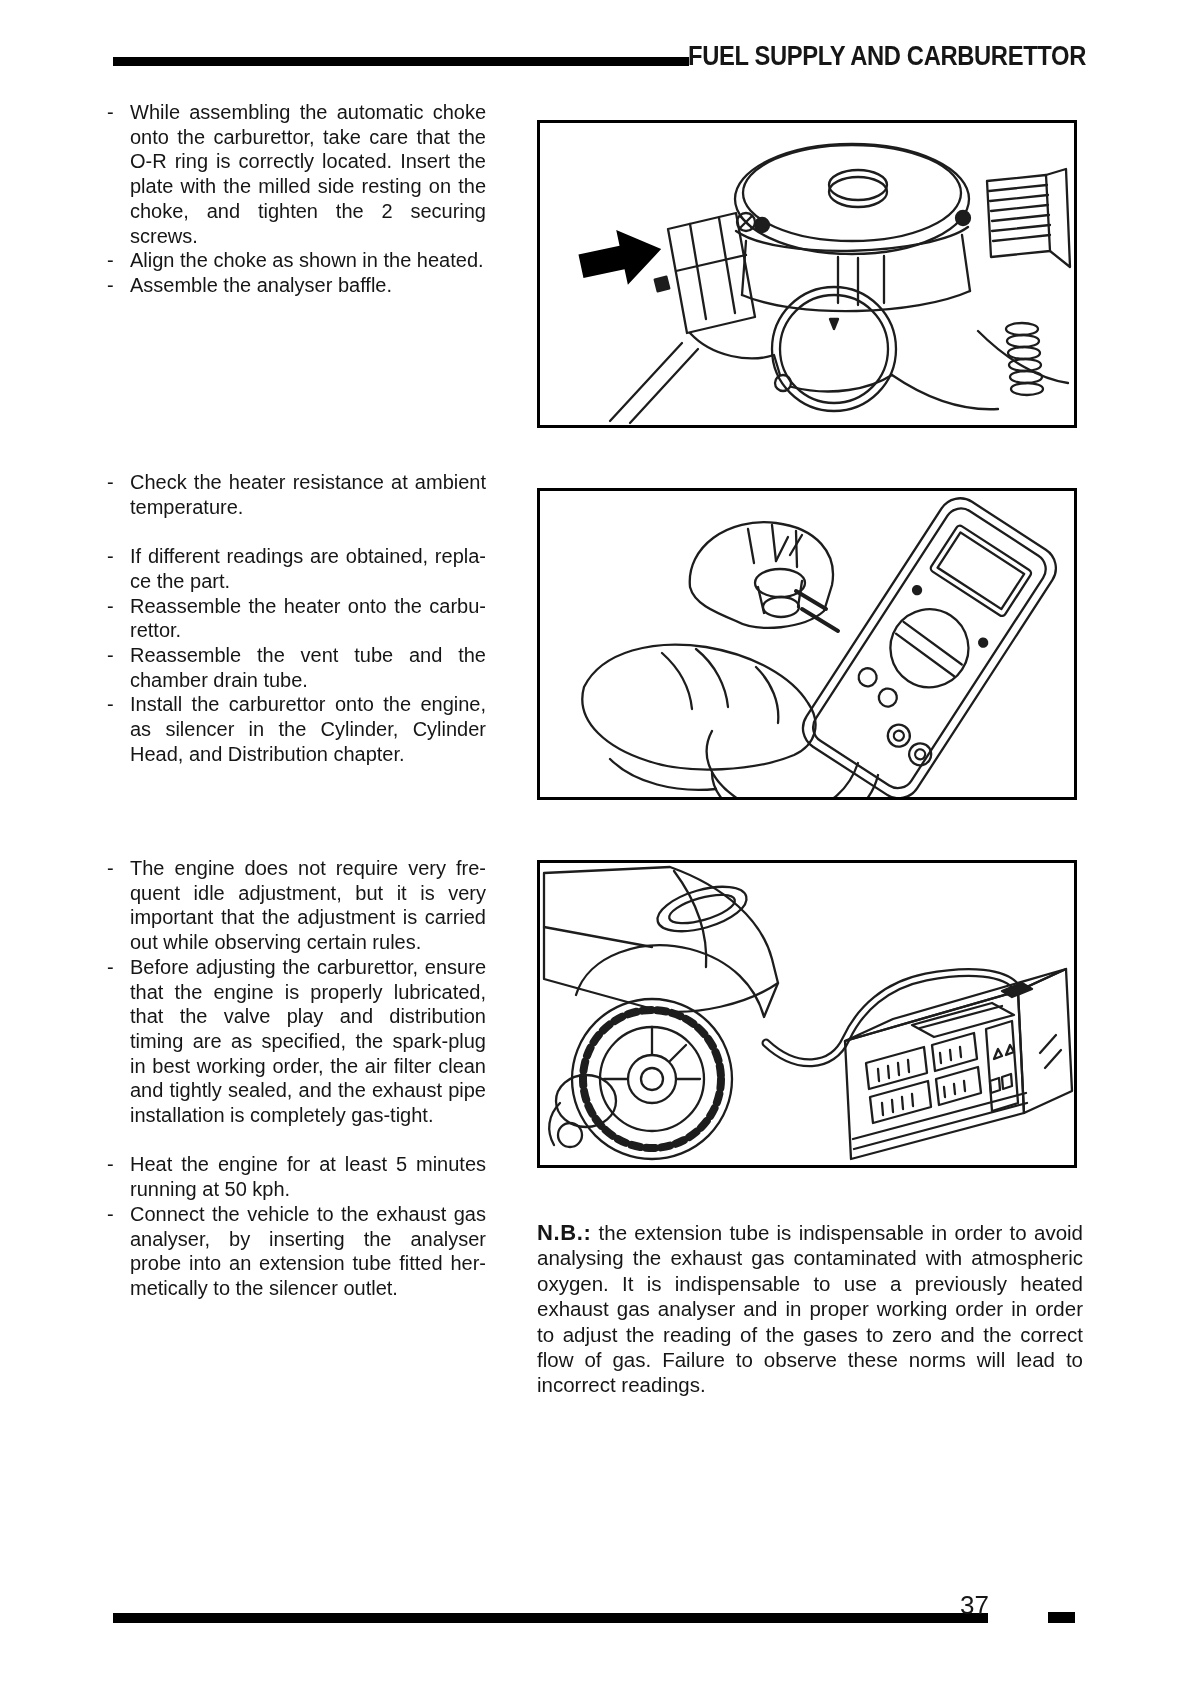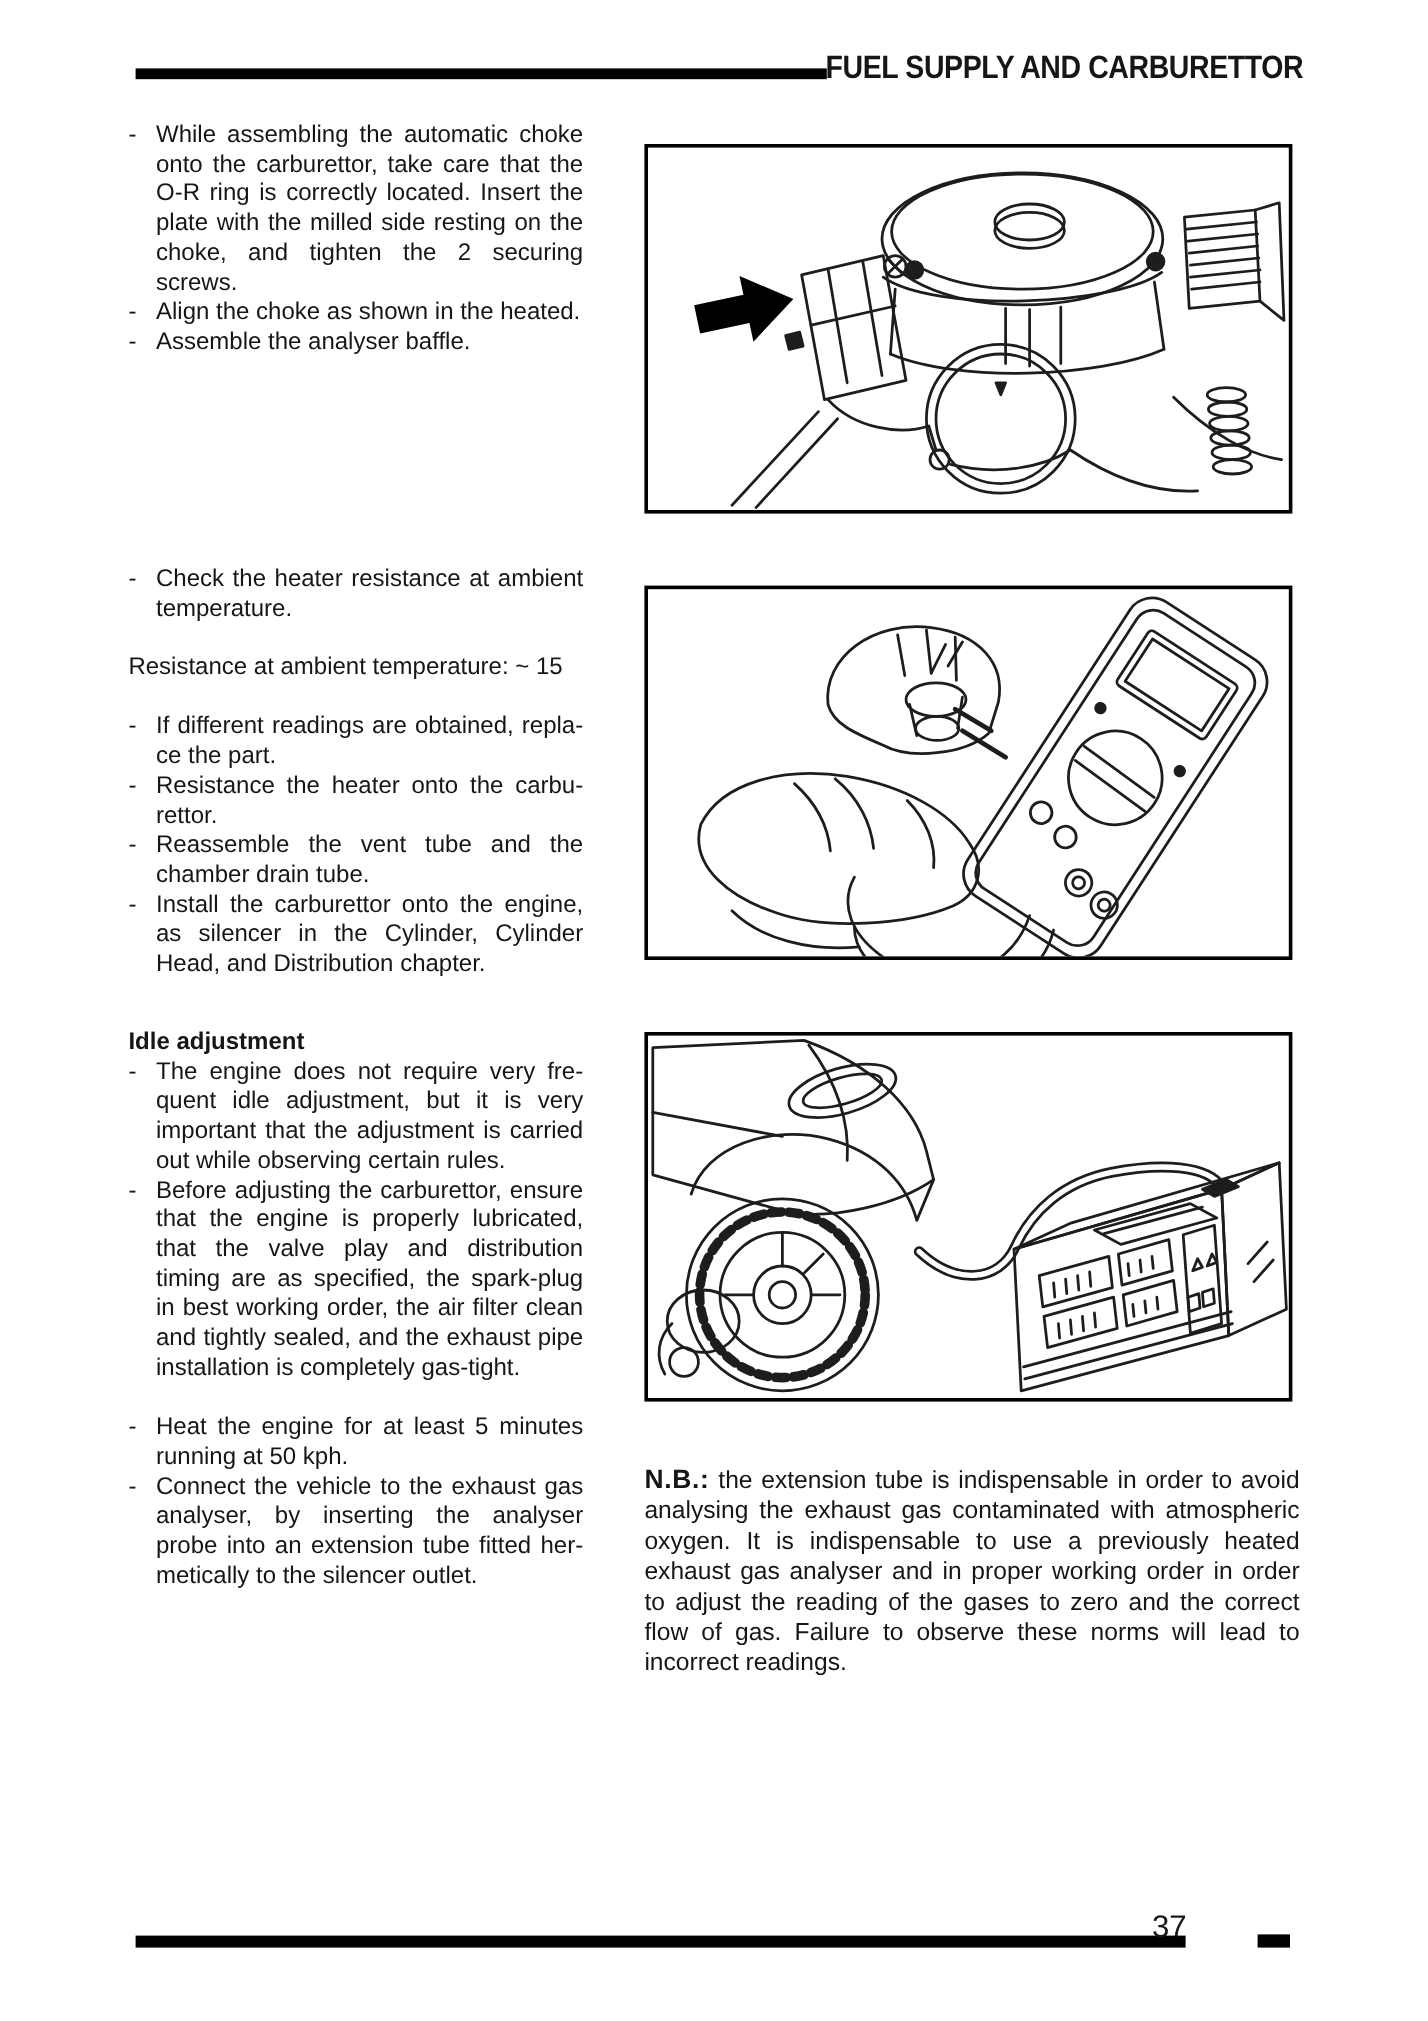--- a/index.html
+++ b/index.html
@@ -59,41 +59,39 @@
     <span class="dash">-</span>
     <span class="btext">Assemble the analyser baffle.</span>
   </div>
 </div>
 
 <div class="abs col" id="blockB">
   <div class="bullet">
     <span class="dash">-</span>
     <span class="btext">Check the heater resistance at ambient temperature.</span>
   </div>
-  <p class="plain gap-top">Resistance at ambient temperature: ~ 15</p>
   <div class="bullet gap-top">
     <span class="dash">-</span>
     <span class="btext">If different readings are obtained, repla-ce the part.</span>
   </div>
   <div class="bullet">
     <span class="dash">-</span>
-    <span class="btext">Resistance the heater onto the carbu-rettor.</span>
+    <span class="btext">Reassemble the heater onto the carbu-rettor.</span>
   </div>
   <div class="bullet">
     <span class="dash">-</span>
     <span class="btext">Reassemble the vent tube and the chamber drain tube.</span>
   </div>
   <div class="bullet">
     <span class="dash">-</span>
     <span class="btext">Install the carburettor onto the engine, as silencer in the Cylinder, Cylinder Head, and Distribution chapter.</span>
   </div>
 </div>
 
 <div class="abs col" id="blockC">
-  <p class="heading">Idle adjustment</p>
   <div class="bullet">
     <span class="dash">-</span>
     <span class="btext">The engine does not require very fre-quent idle adjustment, but it is very important that the adjustment is carried out while observing certain rules.</span>
   </div>
   <div class="bullet">
     <span class="dash">-</span>
     <span class="btext">Before adjusting the carburettor, ensure that the engine is properly lubricated, that the valve play and distribution timing are as specified, the spark-plug in best working order, the air filter clean and tightly sealed, and the exhaust pipe installation is completely gas-tight.</span>
   </div>
   <div class="bullet gap-top">
     <span class="dash">-</span>

